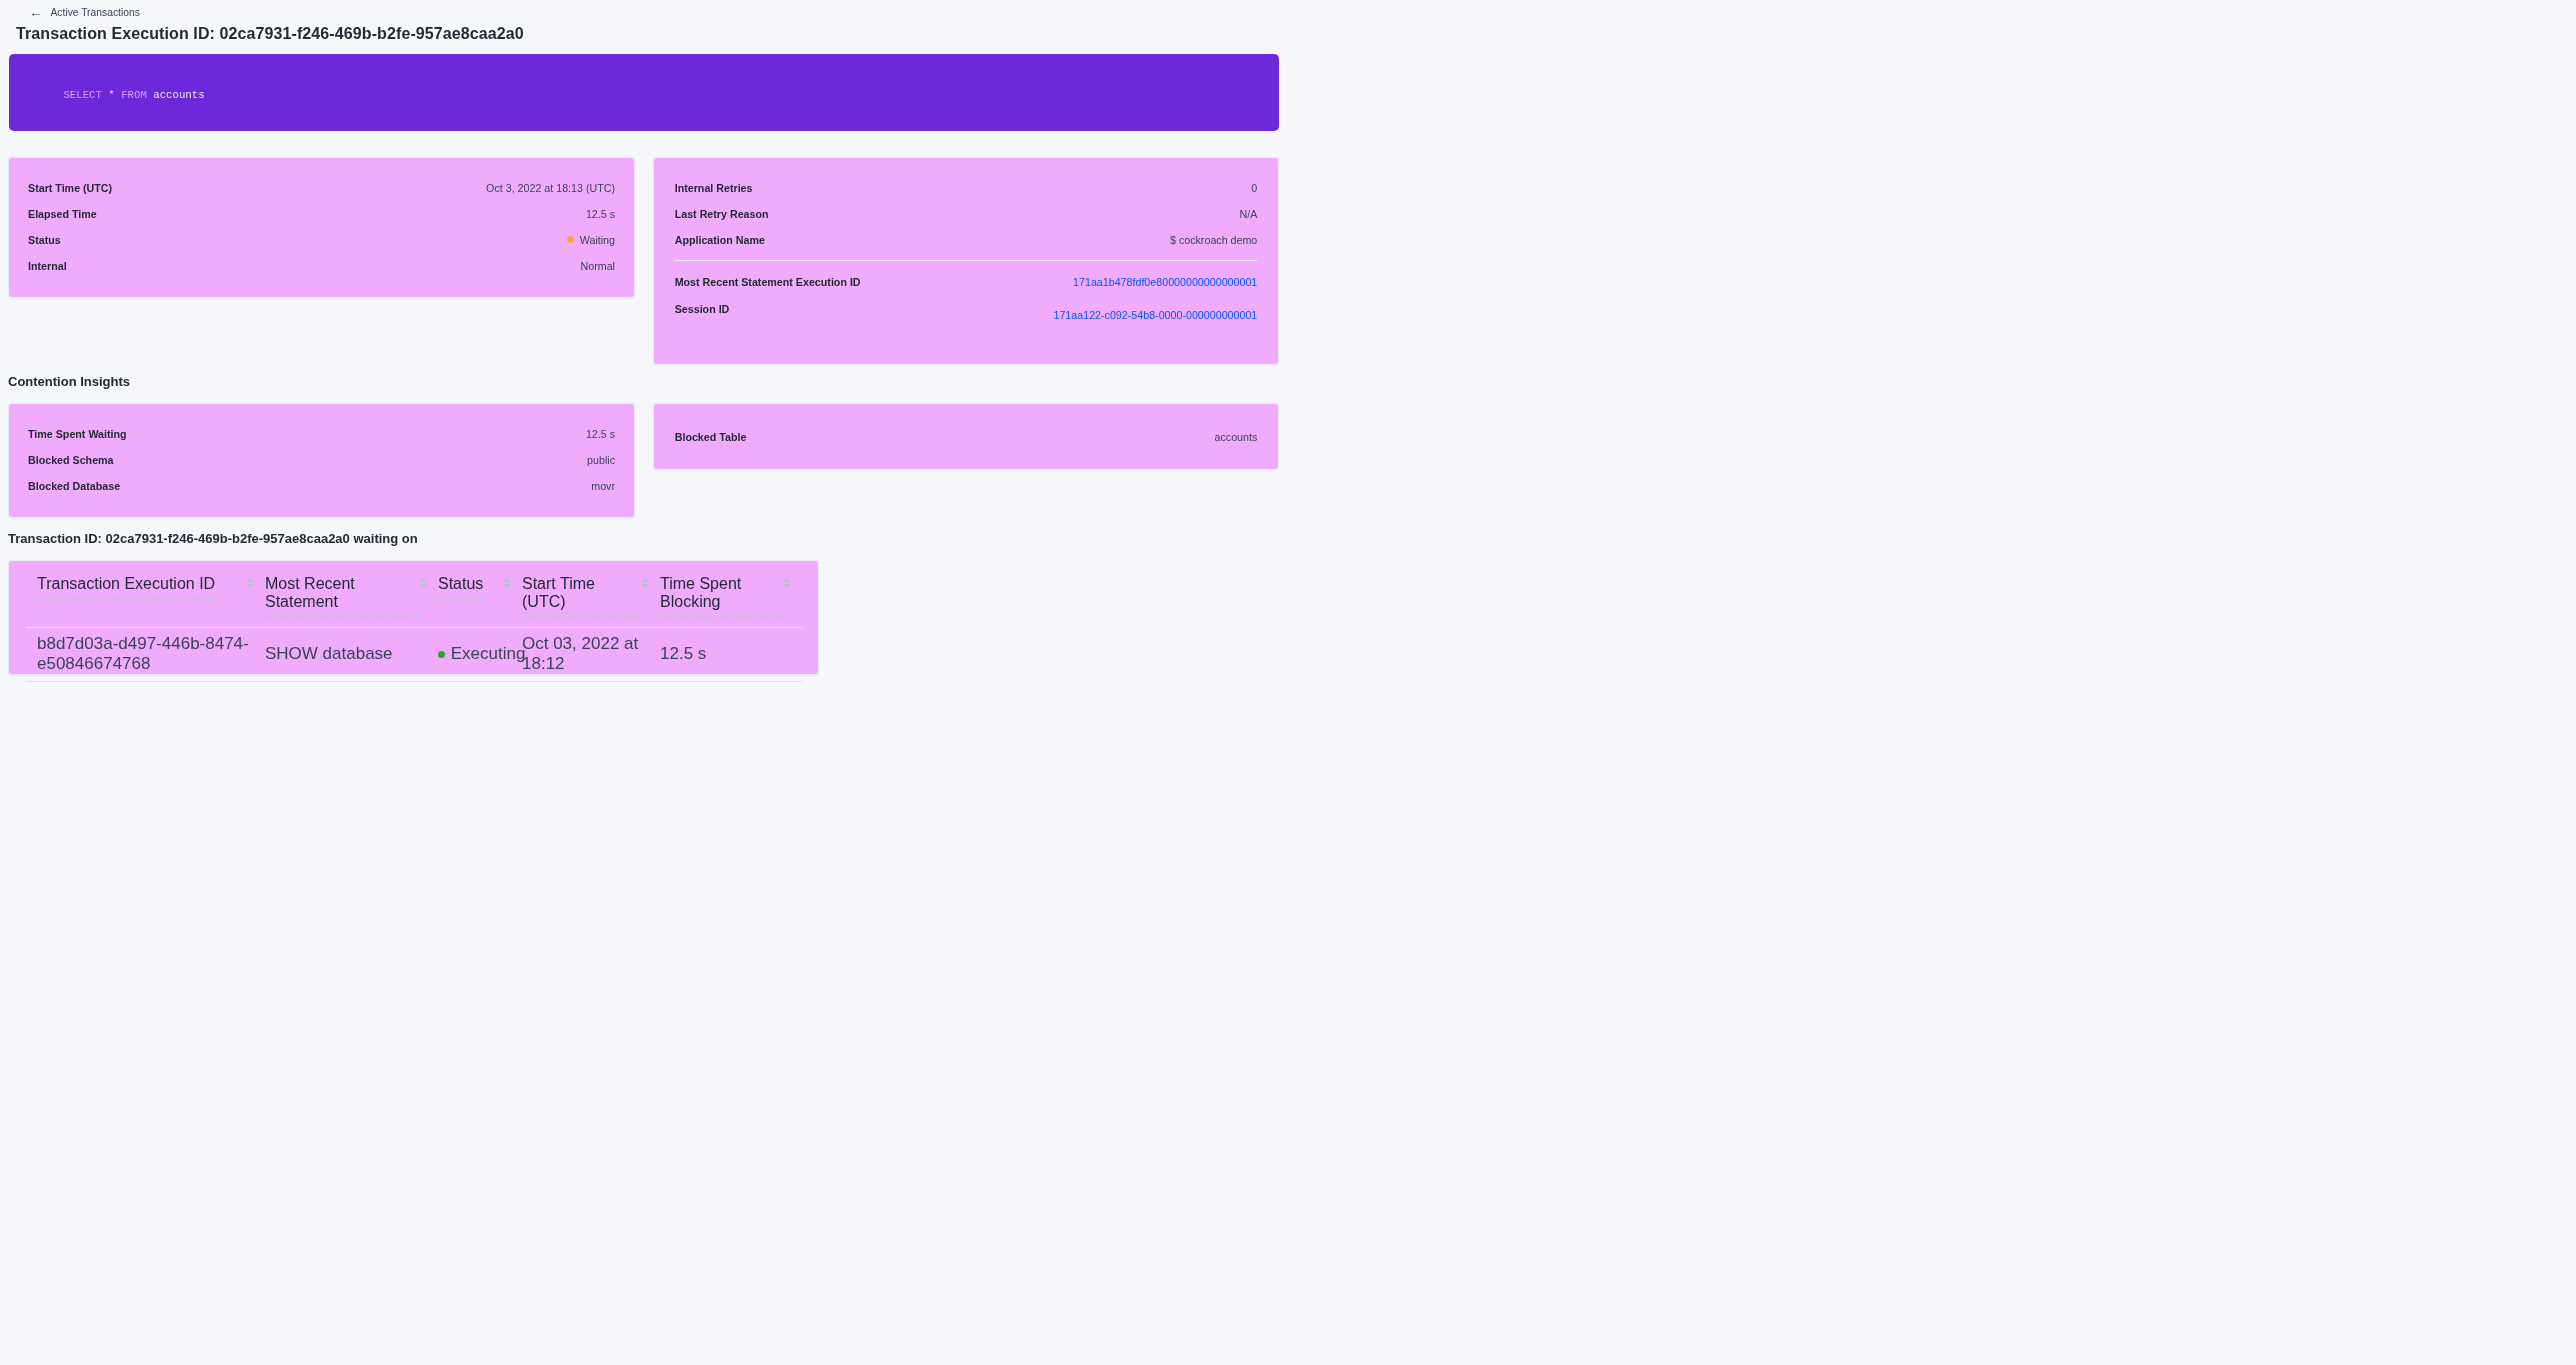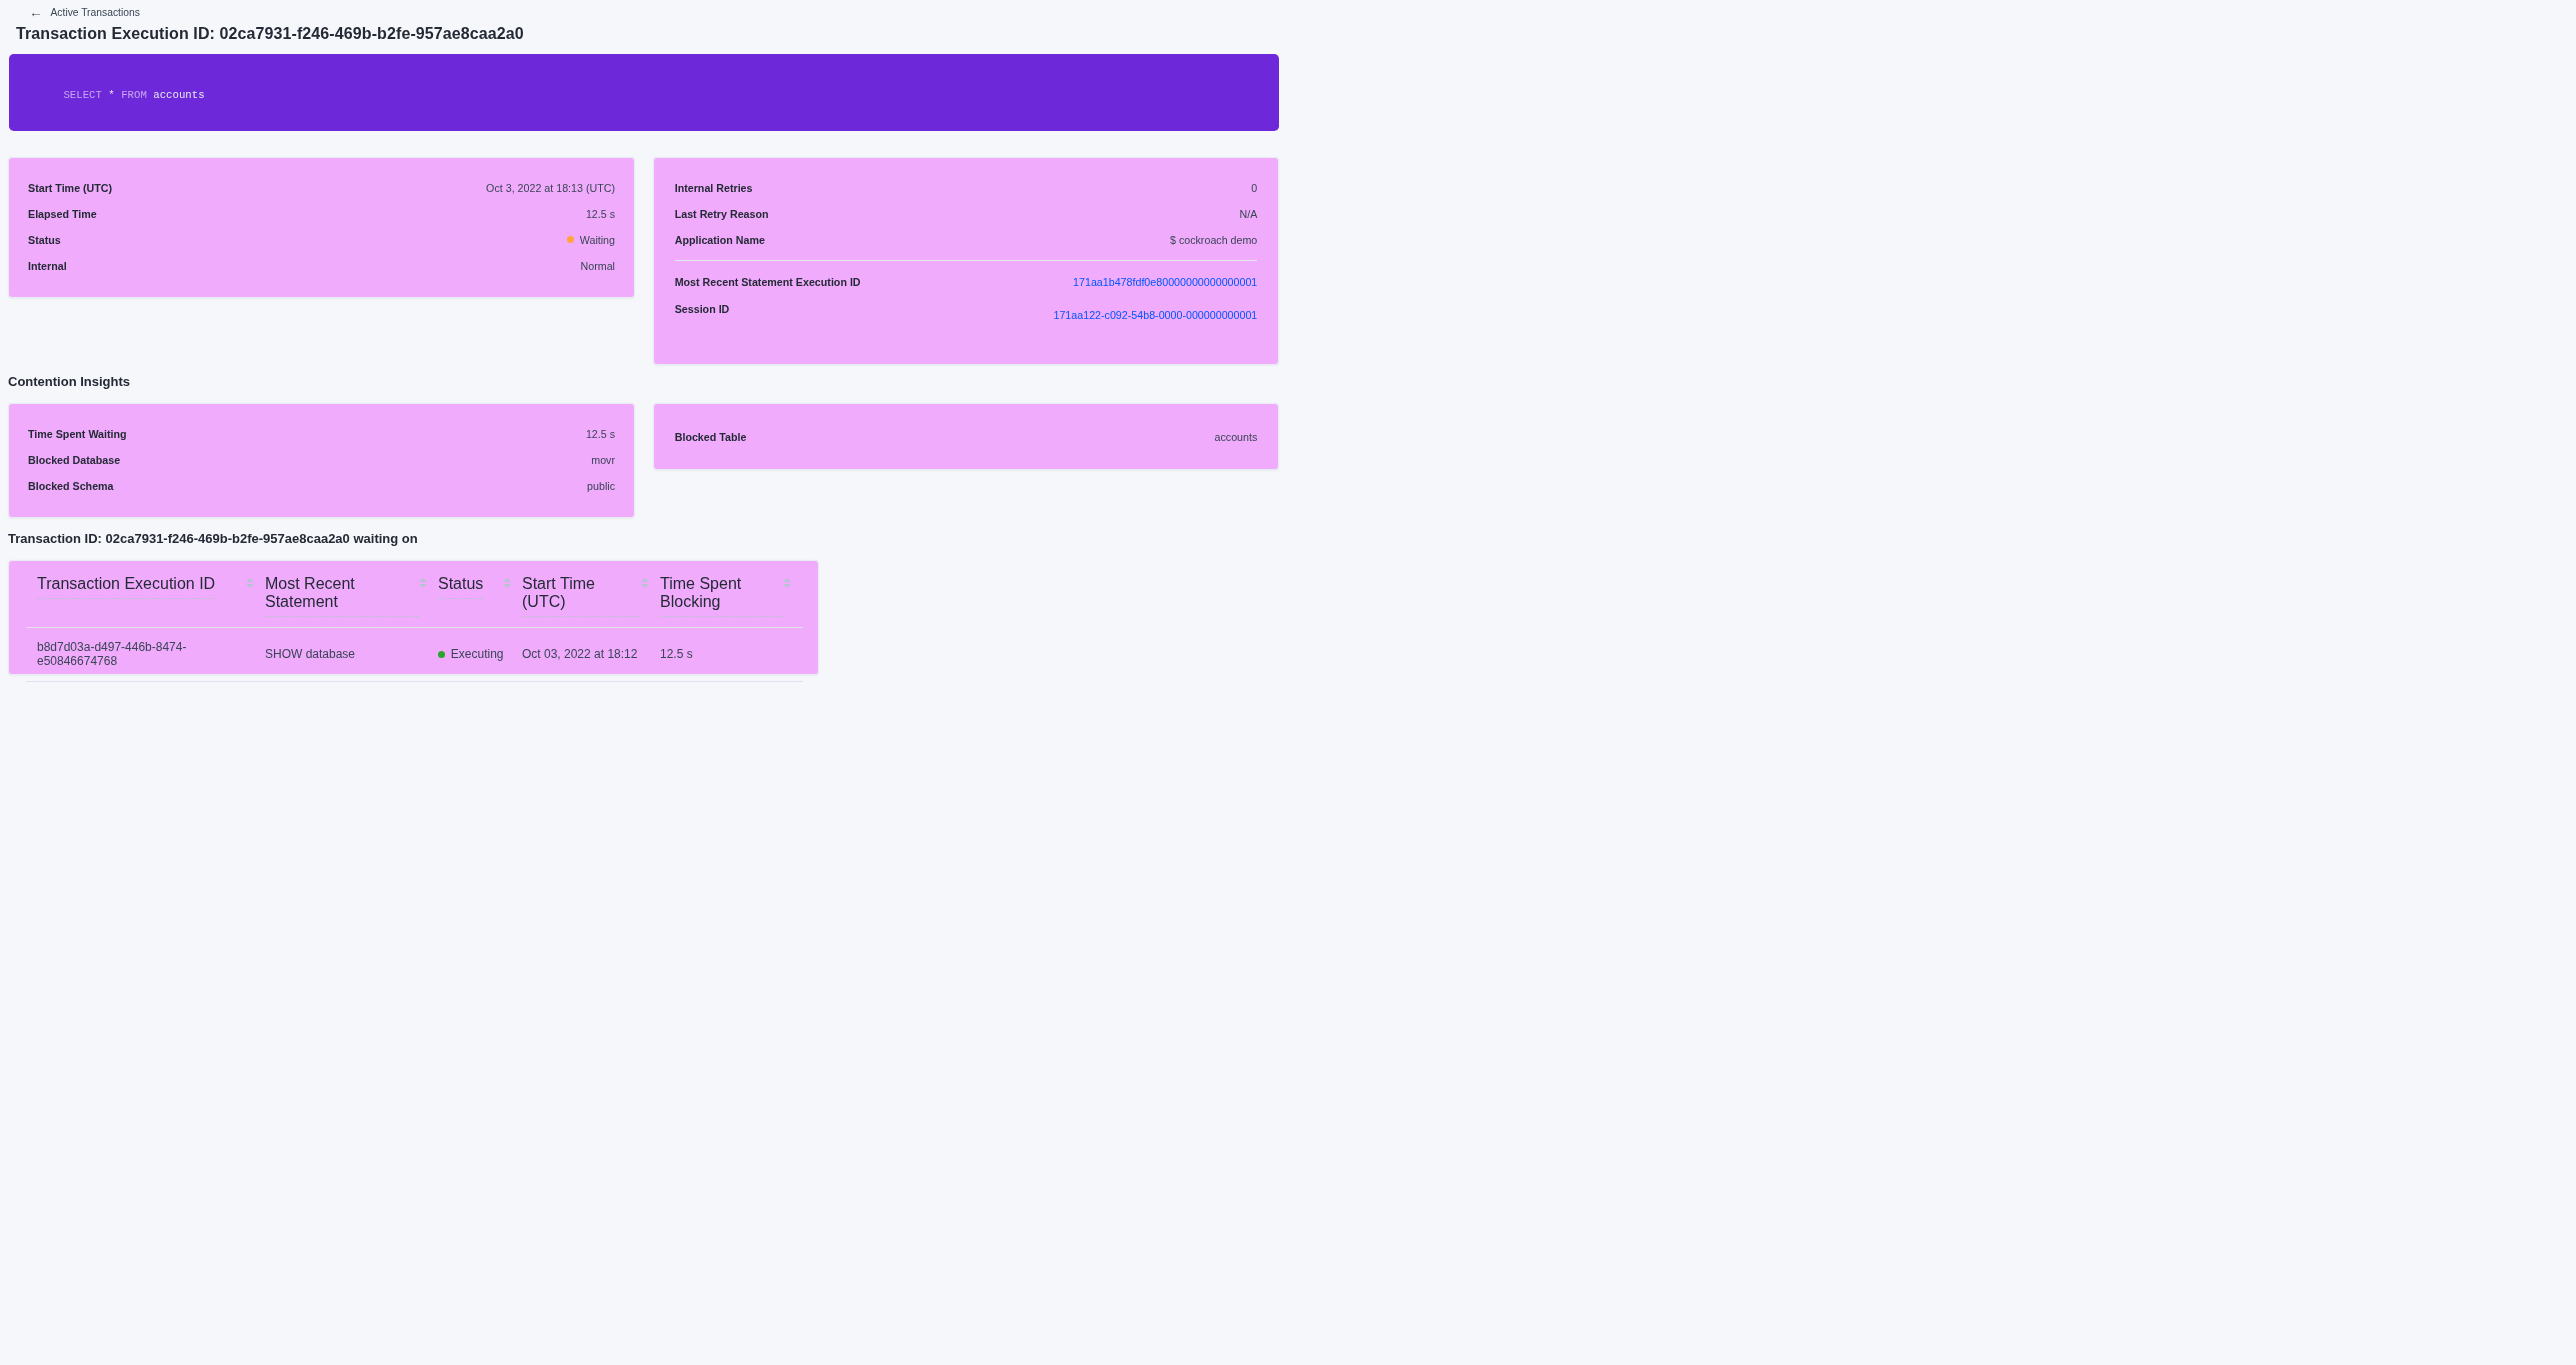--- a/index.html
+++ b/index.html
@@ -56,21 +56,21 @@
   .section-heading {
     position:absolute; left:8px;
     font-size:13px; font-weight:700; color:#242a35;
   }
   .heading-contention { top:374px; }
   .heading-waiting    { top:531px; }
 
   
   .table-card { left:8px; top:560px; width:811px; height:115px; padding:0; }
   .t-header { display:flex; align-items:flex-start; padding:13.5px 16px 0 28px; }
-  .t-row    { display:flex; align-items:center; height:54px; padding:0 16px 0 28px; font-size:12px; color:#394455; }
+  .t-row    { display:flex; align-items:center; height:54px; padding:0 16px 0 28px; font-size:17px; color:#394455; }
   .c1 { width:228px; } .c2 { width:173px; } .c3 { width:84px; } .c4 { width:138px; } .c5 { flex:1; }
   .t-col { display:flex; justify-content:space-between; align-items:flex-start; padding-right:11px; }
   .t-label {
     font-weight:400; color:#242a35; font-size:16px;
     padding-bottom:5.6px; border-bottom:1.6px dashed #bac3d2; cursor:pointer;
   }
   .t-sort { display:flex; flex-direction:column; gap:2.4px; margin-top:3.2px; cursor:pointer; }
   .tri-up   { width:0; height:0; border-left:4px solid transparent; border-right:4px solid transparent; border-bottom:4.8px solid #b7c1d4; }
   .tri-down { width:0; height:0; border-left:4px solid transparent; border-right:4px solid transparent; border-top:4.8px solid #b7c1d4; }
   .t-divider { height:0.8px; background:#dde3ed; margin:9.5px 15px 0 16.7px; }
@@ -139,26 +139,26 @@
   </div>
 
   <h2 class="section-heading heading-contention">Contention Insights</h2>
 
   <div class="card card-contention-left">
     <div class="row">
       <span class="label">Time Spent Waiting</span>
       <span class="value">12.5 s</span>
     </div>
     <div class="row">
+      <span class="label">Blocked Schema</span>
+      <span class="value">public</span>
+    </div>
+    <div class="row">
       <span class="label">Blocked Database</span>
       <span class="value">movr</span>
-    </div>
-    <div class="row">
-      <span class="label">Blocked Schema</span>
-      <span class="value">public</span>
     </div>
   </div>
 
   <div class="card card-contention-right">
     <div class="row">
       <span class="label">Blocked Table</span>
       <span class="value">accounts</span>
     </div>
   </div>
 

